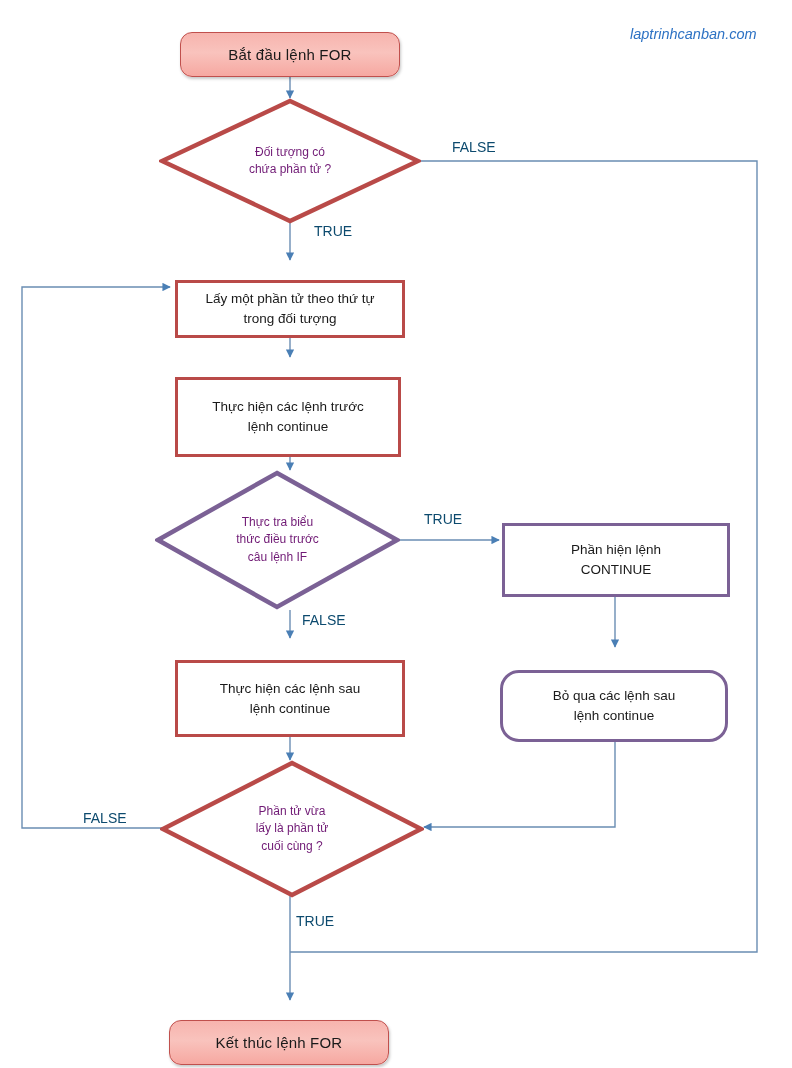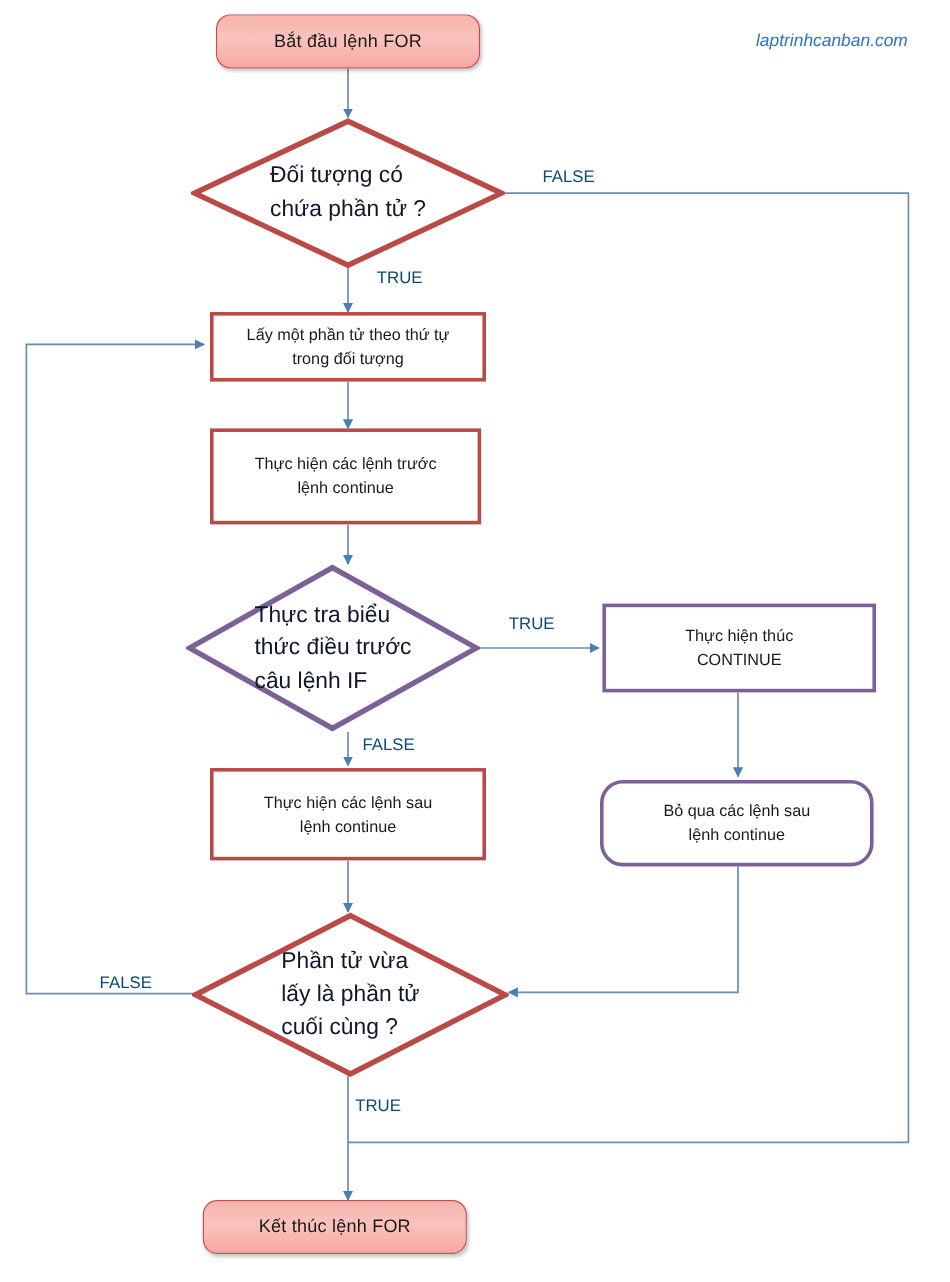--- a/index.html
+++ b/index.html
@@ -28,20 +28,21 @@
 
   
   .node {
     position: absolute;
     box-sizing: border-box;
     display: flex;
     align-items: center;
     justify-content: center;
     text-align: center;
     color: #1a1a1a;
+    margin-top: 20px;
   }
 
   .terminator {
     border: 1.5px solid #c0504d;
     border-radius: 12px;
     background: linear-gradient(to bottom, #f7b4ae 0%, #f9c3bd 45%, #f6a8a1 100%);
     box-shadow: 1px 2px 3px rgba(0,0,0,0.22);
     font-size: 15px;
     letter-spacing: .2px;
   }
@@ -62,24 +63,24 @@
 
   .decision {
     position: absolute;
     display: flex;
     align-items: center;
     justify-content: center;
   }
   .decision .dtext {
     position: relative;
     z-index: 2;
-    text-align: left;
-    font-size: 19px;
+    text-align: center;
+    font-size: 12px;
     line-height: 1.45;
-    color: #0f172a;
+    color: #701a75;
     pointer-events: none;
   }
   .decision svg {
     position: absolute;
     left: 0;
     top: 0;
   }
 
   
   .elabel {
@@ -179,21 +180,21 @@
       <div>thức điều trước</div>
       <div>câu lệnh IF</div>
     </div>
   </div>
 
   <div class="elabel" style="left:424px; top:511px;">TRUE</div>
   <div class="elabel" style="left:302px; top:612px;">FALSE</div>
 
   <div class="node process-purple" style="left:502px; top:503px; width:228px; height:74px;">
     <div>
-      <div>Thực hiện  thúc</div>
+      <div>Phần hiện  lệnh</div>
       <div>CONTINUE</div>
     </div>
   </div>
 
   <div class="node process-red" style="left:175px; top:640px; width:230px; height:77px;">
     <div>
       <div>Thực hiện các lệnh sau</div>
       <div>lệnh continue</div>
     </div>
   </div>

